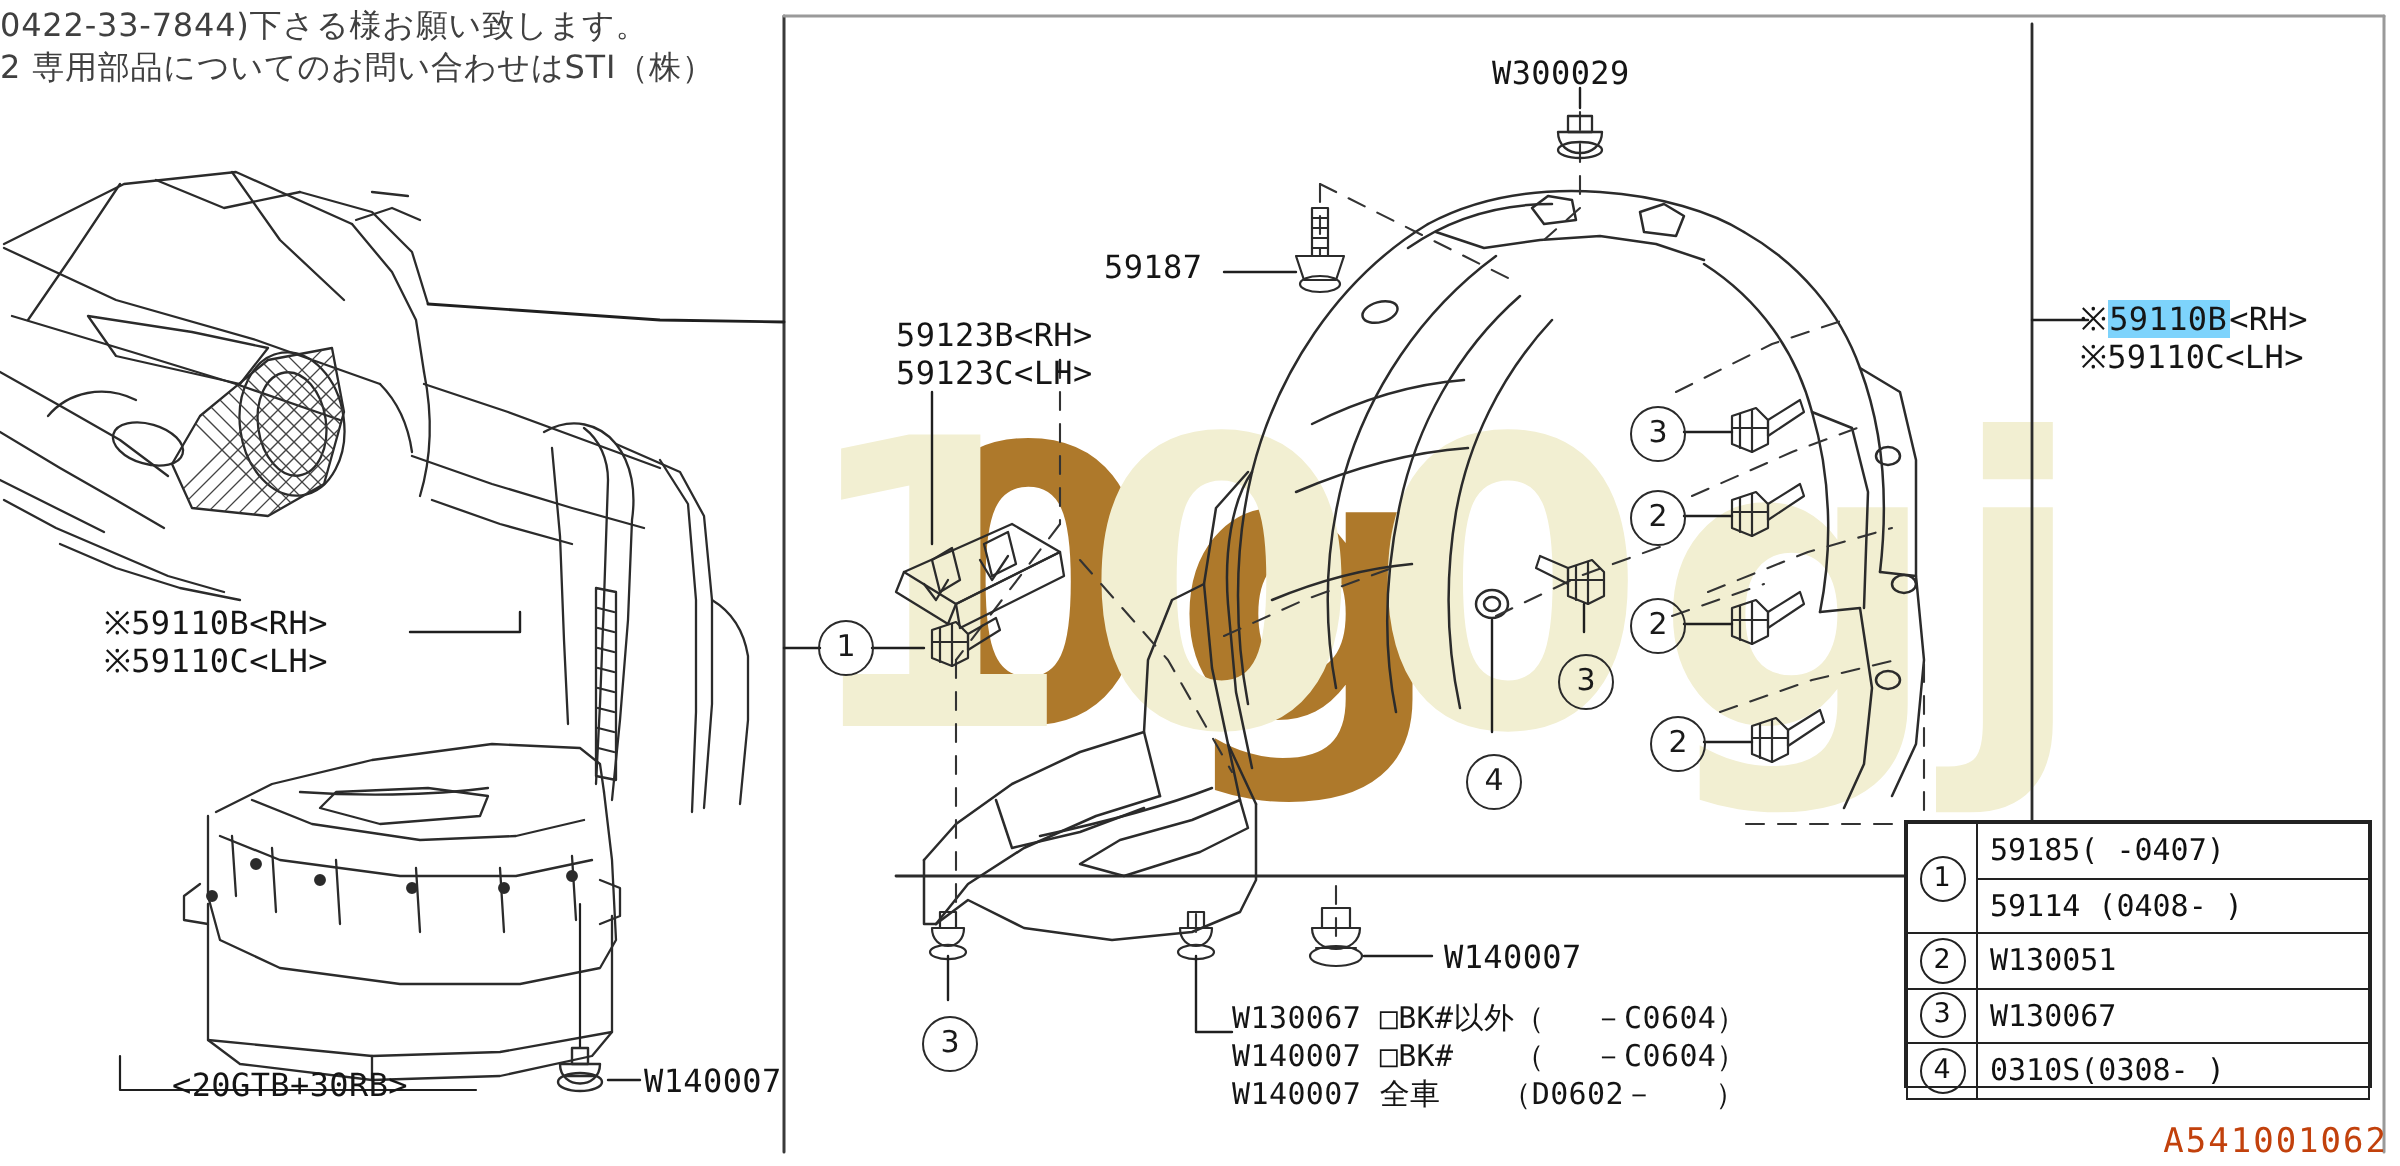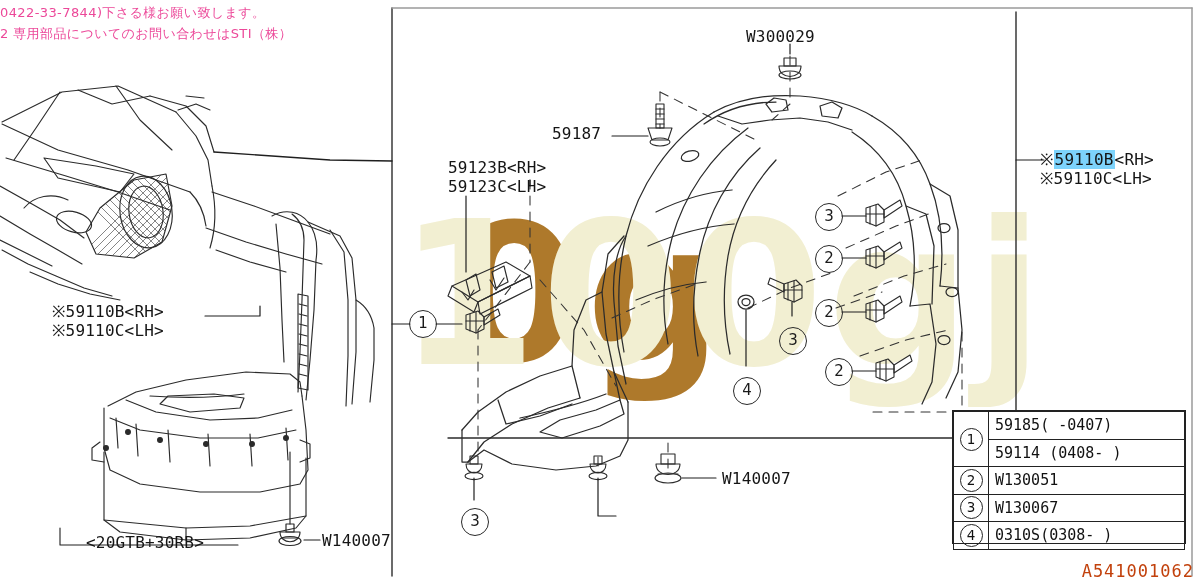--- a/index.html
+++ b/index.html
@@ -10,22 +10,22 @@
     color:#1a1a1a;
   }
   #root{position:absolute;left:0;top:0;width:1200px;height:583px;}
 
   .abs{position:absolute;}
 
   
   .jp-notes{left:0;top:2px;width:390px;}
   .jp-line{
     font-family:"DejaVu Sans","Liberation Sans",sans-serif;
-    font-size:13px;letter-spacing:0.4px;line-height:21px;
-    white-space:nowrap;color:#ec4899;
+    font-size:16px;letter-spacing:0.4px;line-height:21px;
+    white-space:nowrap;color:#404040;
   }
 
   
   .pn{
     font-family:"DejaVu Sans Mono","Liberation Mono",monospace;
     font-size:16px;letter-spacing:0.2px;white-space:nowrap;color:#151515;
   }
   .pn-sm{font-size:15px;}
   .pn-line{line-height:19px;}
 
@@ -431,20 +431,25 @@
 
   <div class="abs" style="left:1040px;top:150px;">
     <div class="pn pn-line">
       <span>※</span><span class="hl">59110B</span><span>&lt;RH&gt;</span>
     </div>
     <div class="pn pn-line">※59110C&lt;LH&gt;</div>
   </div>
 
   <div class="abs pn" style="left:722px;top:469px;">W140007</div>
 
+  <div class="abs" style="left:616px;top:500px;">
+    <div class="pn pn-sm pn-line">W130067 □BK#以外（　 －C0604）</div>
+    <div class="pn pn-sm pn-line">W140007 □BK#　　（　 －C0604）</div>
+    <div class="pn pn-sm pn-line">W140007 全車　　（D0602－　　）</div>
+  </div>
 
   <div class="abs callout" style="left:409px;top:310px;">1</div>
   <div class="abs callout" style="left:815px;top:203px;">3</div>
   <div class="abs callout" style="left:815px;top:245px;">2</div>
   <div class="abs callout" style="left:815px;top:299px;">2</div>
   <div class="abs callout" style="left:779px;top:327px;">3</div>
   <div class="abs callout" style="left:733px;top:377px;">4</div>
   <div class="abs callout" style="left:825px;top:358px;">2</div>
   <div class="abs callout" style="left:461px;top:508px;">3</div>
 

